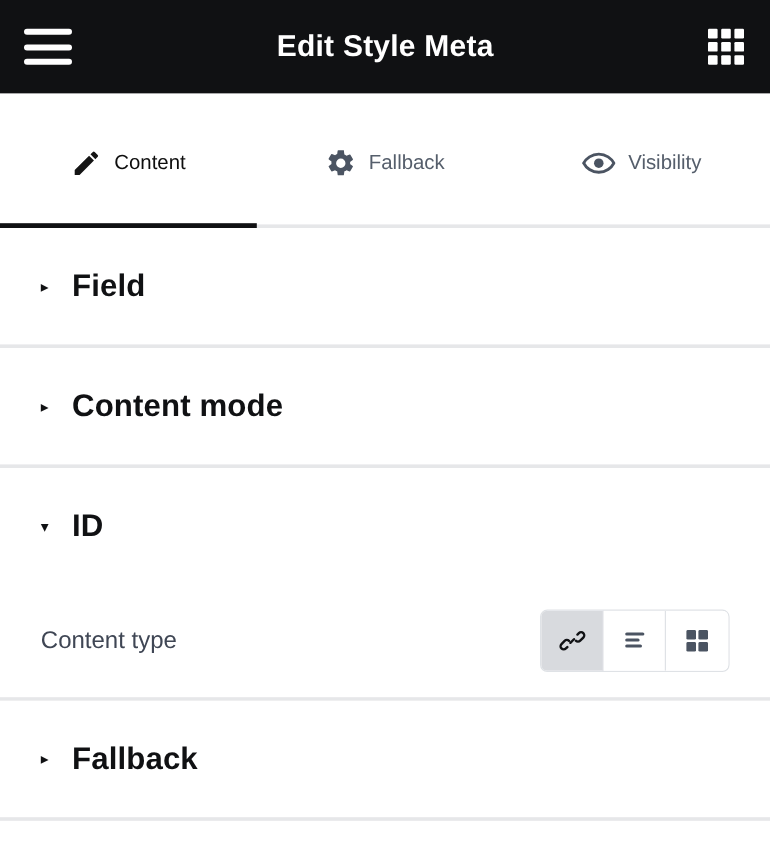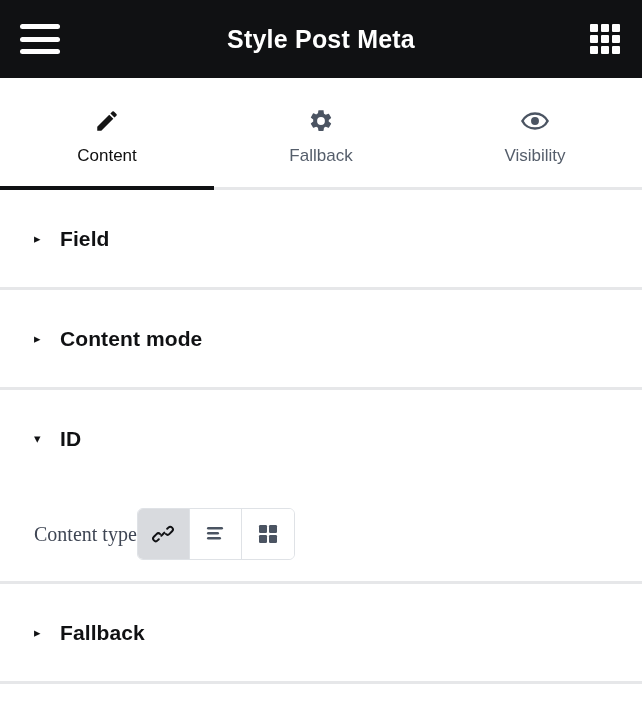--- a/index.html
+++ b/index.html
@@ -92,21 +92,21 @@
     height: 112px;
     min-height: 112px;
     background: #ffffff;
     border-bottom: 3px solid #e6e7e9;
     box-sizing: border-box;
     position: relative;
   }
   .tab {
     flex: 1 1 0;
     display: flex;
-    flex-direction: column;
+    flex-direction: row;
     align-items: center;
     justify-content: center;
     gap: 10px;
     cursor: pointer;
     position: relative;
     color: #555e6b;
     box-sizing: border-box;
     padding-top: 6px;
   }
   .tab .tab-label {
@@ -154,39 +154,38 @@
     box-sizing: border-box;
   }
   .caret {
     color: #101113;
     font-size: 13px;
     line-height: 1;
     width: 12px;
     display: inline-block;
   }
   .section-title {
-    font-size: 21px;
+    font-size: 26px;
     font-weight: bold;
     color: #101113;
     letter-spacing: 0.1px;
     text-align: center;
   }
   .section-body {
     padding: 0 34px;
     box-sizing: border-box;
   }
 
   
   .control-row {
     display: flex;
     align-items: center;
-    justify-content: flex-start;
+    justify-content: space-between;
     height: 94px;
     box-sizing: border-box;
-    font-family: Liberation Serif, serif;
   }
   .control-label {
     font-size: 20px;
     color: #3f4654;
   }
   .segmented {
     display: flex;
     border: 1px solid #dfe2e6;
     border-radius: 6px;
     overflow: hidden;
@@ -212,21 +211,21 @@
 
 <div id="app">
 
   <div class="topbar">
     <div class="hamburger">
       <span></span>
       <span></span>
       <span></span>
     </div>
 
-    <div class="topbar-title">Style Post Meta</div>
+    <div class="topbar-title">Edit Style Meta</div>
 
     <div class="grid-icon">
       <i></i>
       <i></i>
       <i></i>
       <i></i>
       <i></i>
       <i></i>
       <i></i>
       <i></i>

